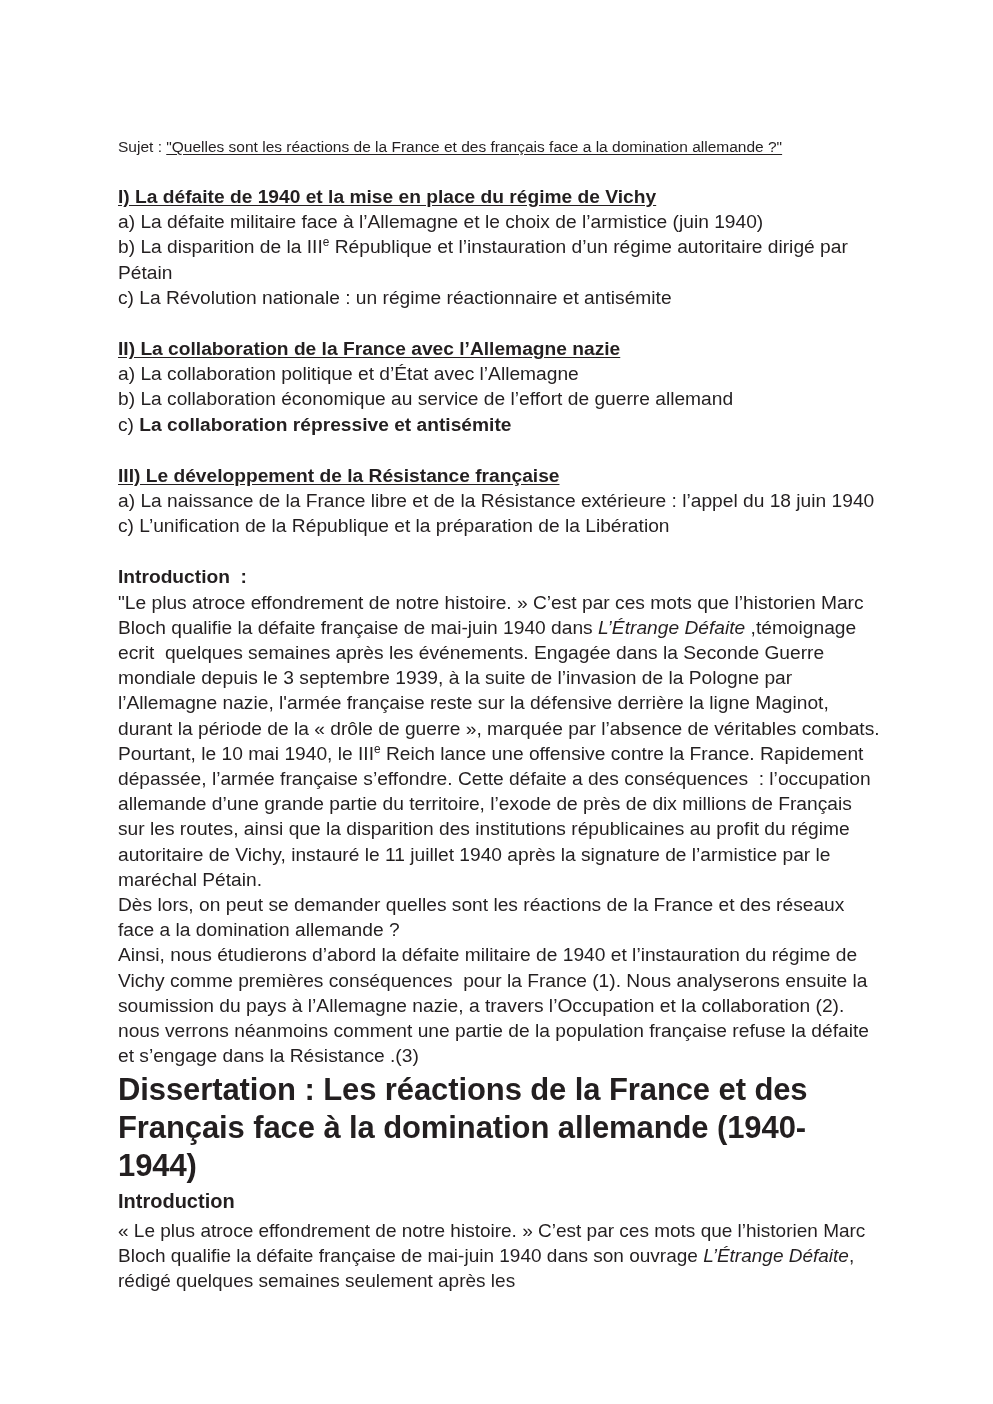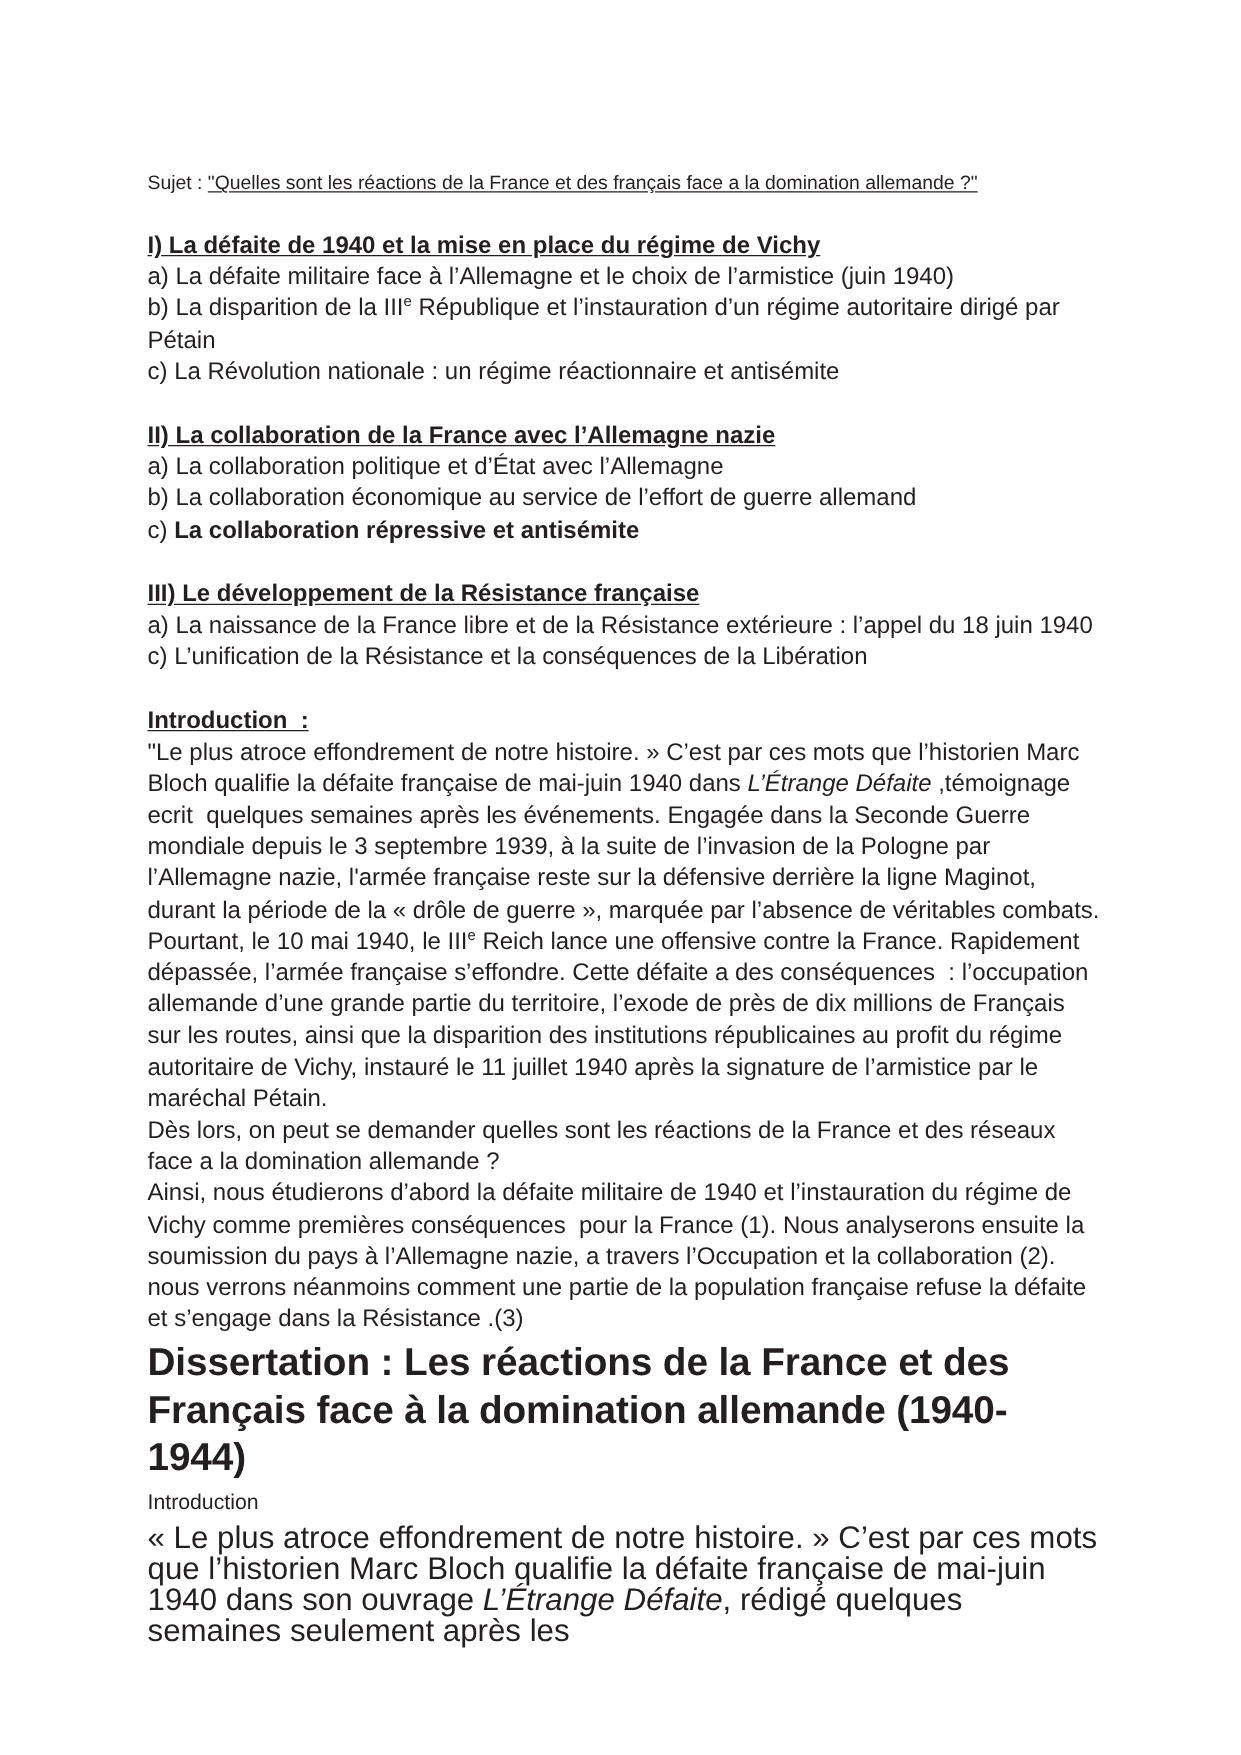--- a/index.html
+++ b/index.html
@@ -42,50 +42,49 @@
     font-weight: bold;
     text-decoration: underline;
     text-underline-offset: 2px;
     white-space: pre-wrap;
   }
   .plan-item { white-space: pre-wrap; }
   .plan-item.bold-tail .tail { font-weight: bold; }
   .intro-block { margin-top: 26px; }
   .intro-heading {
     font-weight: bold;
-    text-decoration: underline;
     text-underline-offset: 2px;
     white-space: pre-wrap;
   }
   .para { margin: 0; white-space: pre-wrap; }
   .ital { font-style: italic; }
   sup.ord {
     font-size: 0.62em;
     vertical-align: super;
     line-height: 0;
   }
   .big-title {
     font-size: 31px;
     line-height: 38px;
     font-weight: bold;
     color: #231f20;
     margin: 2px 0 0 0;
     letter-spacing: -0.1px;
     white-space: pre-wrap;
   }
   .sub-title {
-    font-size: 17px;
+    font-size: 20px;
     line-height: 31px;
-    font-weight: normal;
+    font-weight: bold;
     color: #231f20;
     margin: 1px 0 1px 0;
     white-space: pre-wrap;
   }
   .closing-para {
-    font-size: 25px;
+    font-size: 19px;
     line-height: 25.2px;
     color: #231f20;
     margin: 0;
     white-space: pre-wrap;
   }
 </style>
 </head>
 <body>
 
 <div class="page">
@@ -106,21 +105,21 @@
     <div class="plan-block">
       <div class="plan-heading">II) La collaboration de la France avec l’Allemagne nazie</div>
       <div class="plan-item">a) La collaboration politique et d’État avec l’Allemagne</div>
       <div class="plan-item">b) La collaboration économique au service de l’effort de guerre allemand</div>
       <div class="plan-item bold-tail"><span>c) </span><span class="tail">La collaboration répressive et antisémite</span></div>
     </div>
 
     <div class="plan-block">
       <div class="plan-heading">III) Le développement de la Résistance française</div>
       <div class="plan-item">a) La naissance de la France libre et de la Résistance extérieure : l’appel du 18 juin 1940</div>
-      <div class="plan-item">c) L’unification de la Résistance et la conséquences de la Libération</div>
+      <div class="plan-item">c) L’unification de la République et la préparation de la Libération</div>
     </div>
 
     <div class="intro-block">
       <div class="intro-heading">Introduction  :</div>
 
       <p class="para"><span>"Le plus atroce effondrement de notre histoire. » C’est par ces mots que l’historien Marc Bloch qualifie la défaite française de mai-juin 1940 dans </span><span class="ital">L’Étrange Défaite</span><span> ,témoignage ecrit  quelques semaines après les événements. Engagée dans la Seconde Guerre mondiale depuis le 3 septembre 1939, à la suite de l’invasion de la Pologne par l’Allemagne nazie, l'armée française reste sur la défensive derrière la ligne Maginot, durant la période de la « drôle de guerre », marquée par l’absence de véritables combats.</span></p>
 
       <p class="para"><span>Pourtant, le 10 mai 1940, le III</span><sup class="ord">e</sup><span> Reich lance une offensive contre la France. Rapidement dépassée, l’armée française s’effondre. Cette défaite a des conséquences  : l’occupation allemande d’une grande partie du territoire, l’exode de près de dix millions de Français sur les routes, ainsi que la disparition des institutions républicaines au profit du régime autoritaire de Vichy, instauré le 11 juillet 1940 après la signature de l’armistice par le maréchal Pétain.</span></p>
 
       <p class="para">Dès lors, on peut se demander quelles sont les réactions de la France et des réseaux face a la domination allemande ?</p>

